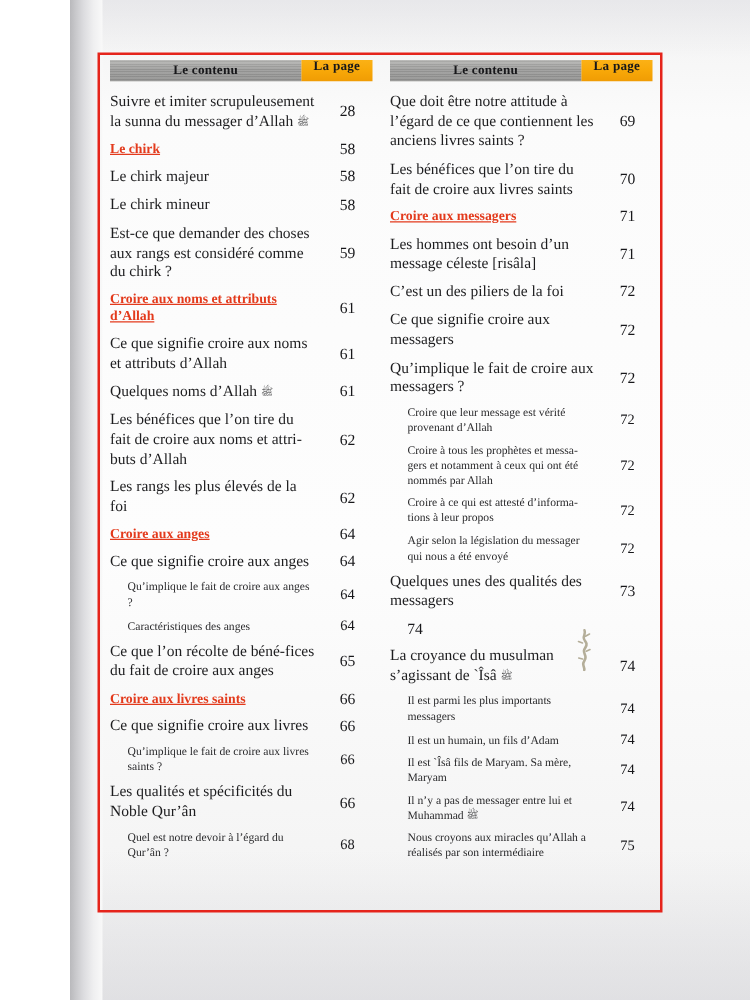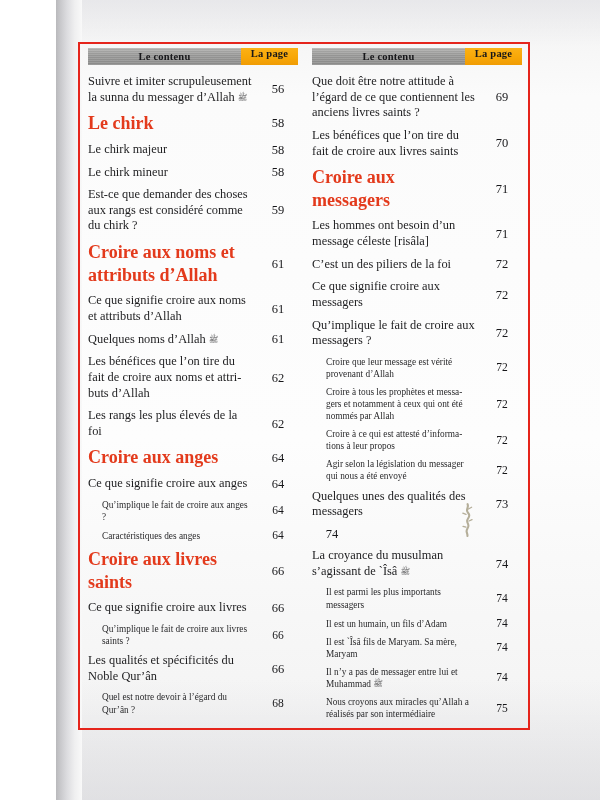--- a/index.html
+++ b/index.html
@@ -149,24 +149,25 @@
     align-self: center;
     line-height: 1.15;
   }
 
   
   .lvl-main .title {
     font-size: 12.4px;
     line-height: 1.26;
   }
   .lvl-head .title {
-    font-size: 18px;
+    font-size: 11px;
     line-height: 1.26;
     font-weight: bold;
     color: #e33a1c;
+    text-decoration: underline;
   }
   .lvl-sub {
     margin-bottom: 6px;
   }
   .lvl-sub .title {
     font-size: 9.3px;
     line-height: 1.3;
     padding-left: 14px;
     color: #2a2a2c;
   }
@@ -208,21 +209,21 @@
       <div class="col-header">
         <div class="hdr-content">
           <span class="hdr-label">Le contenu</span>
         </div>
         <div class="hdr-page">
           <span class="hdr-label">La page</span>
         </div>
       </div>
       <div class="entry lvl-main">
         <div class="title">Suivre et imiter scrupuleusement la sunna du messager d’Allah <span class="arb">ﷺ</span></div>
-        <div class="pg">56</div>
+        <div class="pg">28</div>
       </div>
       <div class="entry lvl-head">
         <div class="title">Le chirk</div>
         <div class="pg">58</div>
       </div>
       <div class="entry lvl-main">
         <div class="title">Le chirk majeur</div>
         <div class="pg">58</div>
       </div>
       <div class="entry lvl-main">
@@ -261,20 +262,24 @@
         <div class="title">Ce que signifie croire aux anges</div>
         <div class="pg">64</div>
       </div>
       <div class="entry lvl-sub">
         <div class="title">Qu’implique le fait de croire aux anges ?</div>
         <div class="pg">64</div>
       </div>
       <div class="entry lvl-sub">
         <div class="title">Caractéristiques des anges</div>
         <div class="pg">64</div>
+      </div>
+      <div class="entry lvl-main">
+        <div class="title">Ce que l’on récolte de béné-fices du fait de croire aux anges</div>
+        <div class="pg">65</div>
       </div>
       <div class="entry lvl-head">
         <div class="title">Croire aux livres saints</div>
         <div class="pg">66</div>
       </div>
       <div class="entry lvl-main">
         <div class="title">Ce que signifie croire aux livres</div>
         <div class="pg">66</div>
       </div>
       <div class="entry lvl-sub">

